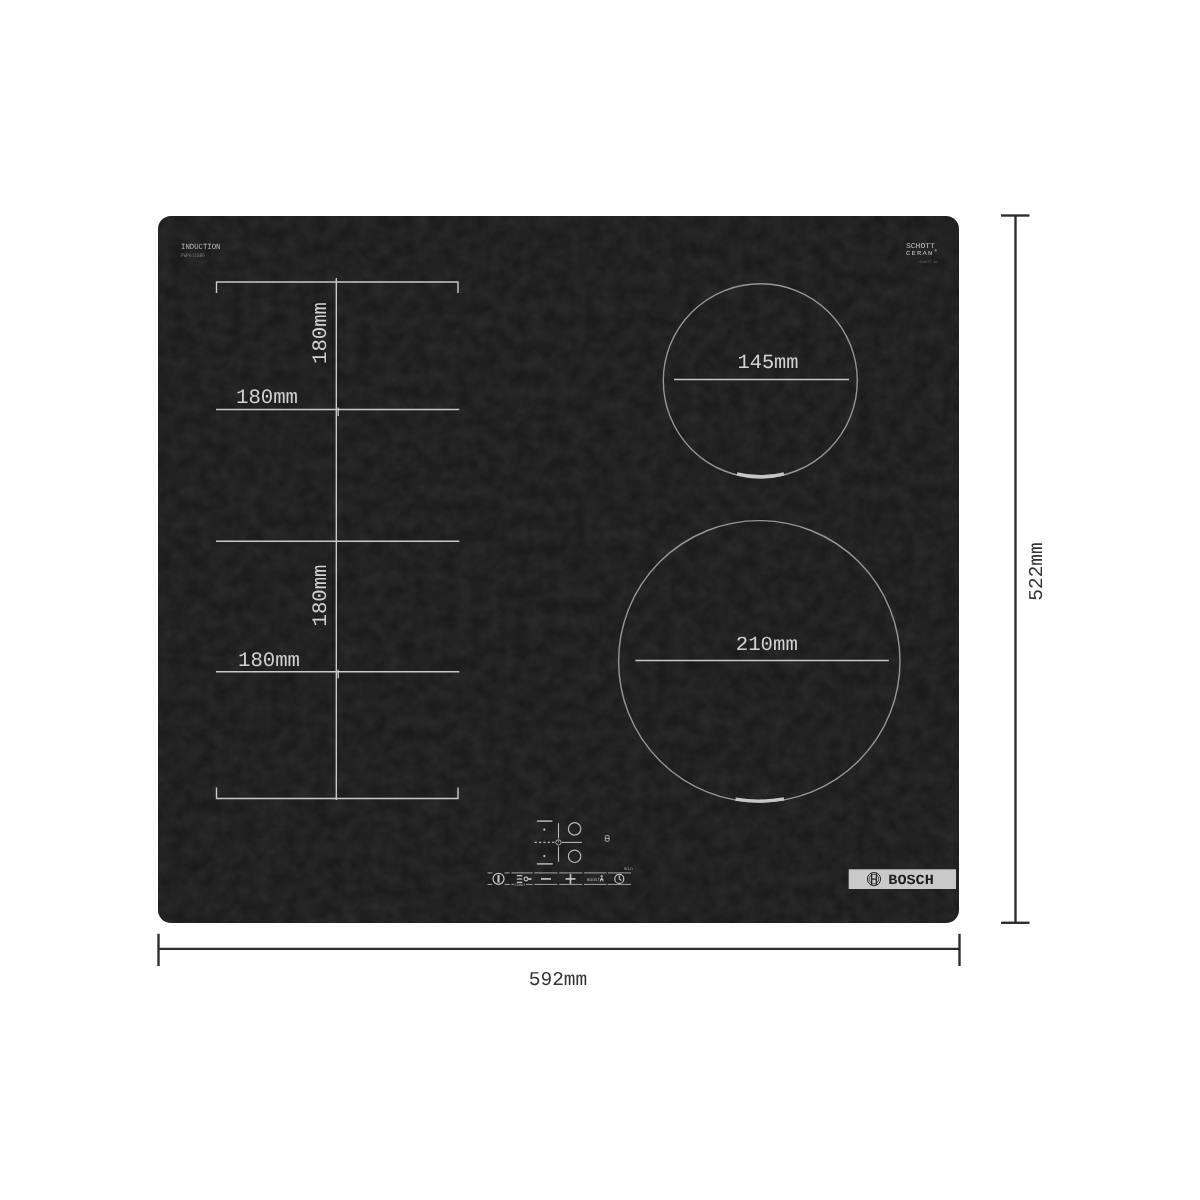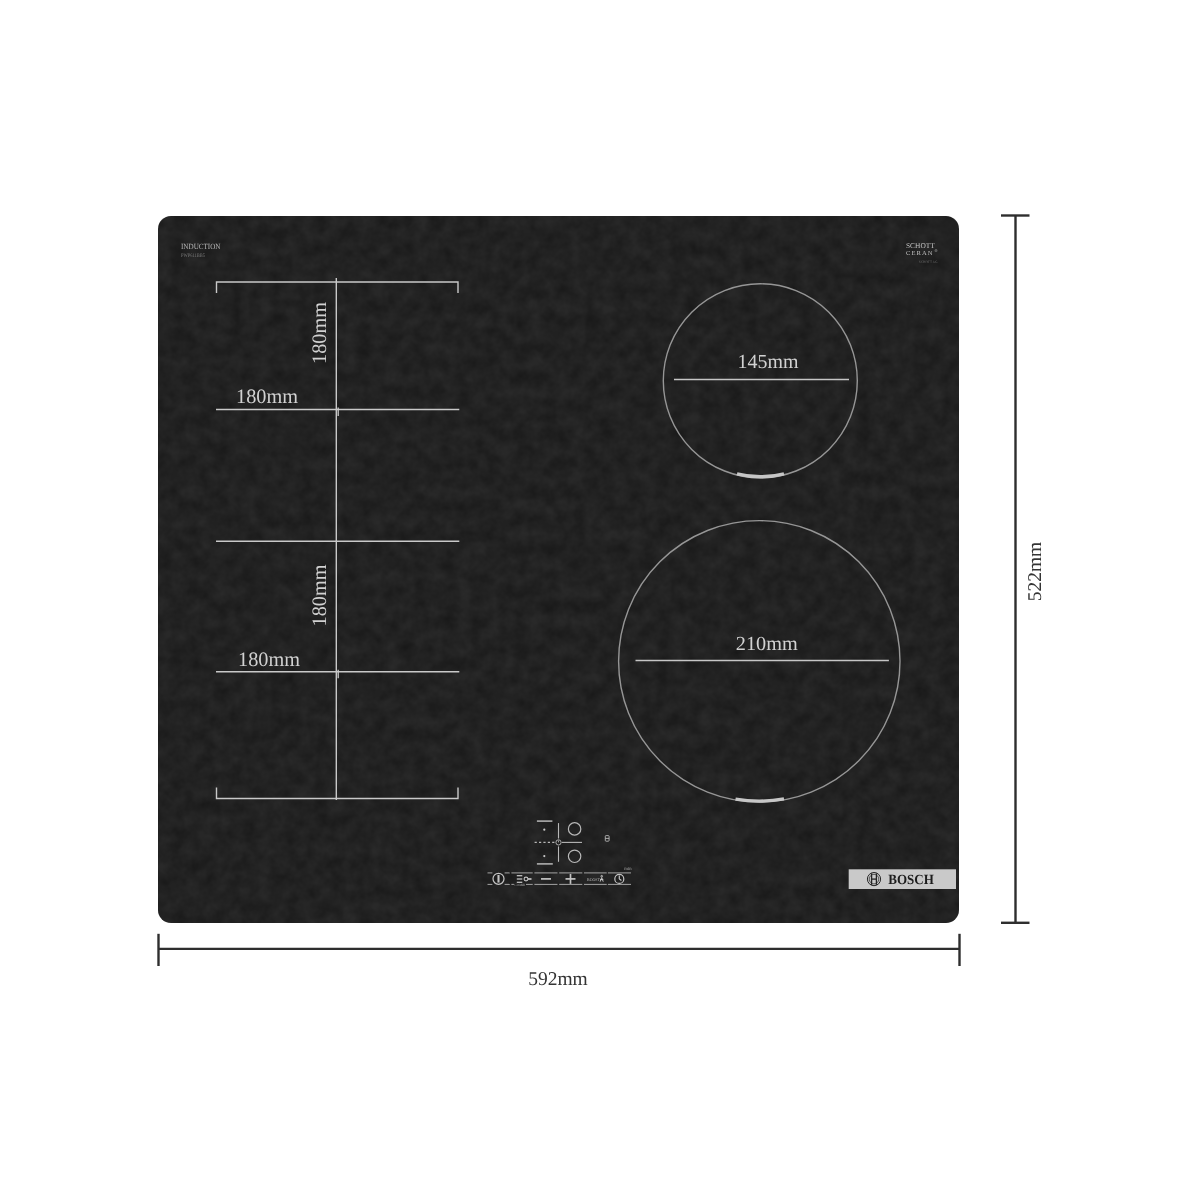--- a/index.html
+++ b/index.html
@@ -1,16 +1,16 @@
 <!DOCTYPE html>
 <html><head>
 <meta charset="utf-8">
 <style>
   html,body{margin:0;padding:0;background:#ffffff;}
-  .page{width:1114px;height:1200px;position:relative;font-family:Liberation Serif, serif;}
+  .page{width:1114px;height:1200px;position:relative;font-family:Liberation Mono, monospace;}
   svg{display:block;}
   text{text-rendering:geometricPrecision;fill-opacity:0.995;}
 </style>
 </head>
 <body>
 <div class="page">
 <svg width="1200" height="1200" viewBox="0 0 1200 1200" xmlns="http://www.w3.org/2000/svg" style="opacity:0.999">
   <defs>
     <filter id="mottle" x="0" y="0" width="100%" height="100%">
       <feTurbulence type="fractalNoise" baseFrequency="0.07" numOctaves="3" seed="11" result="n"></feTurbulence>

